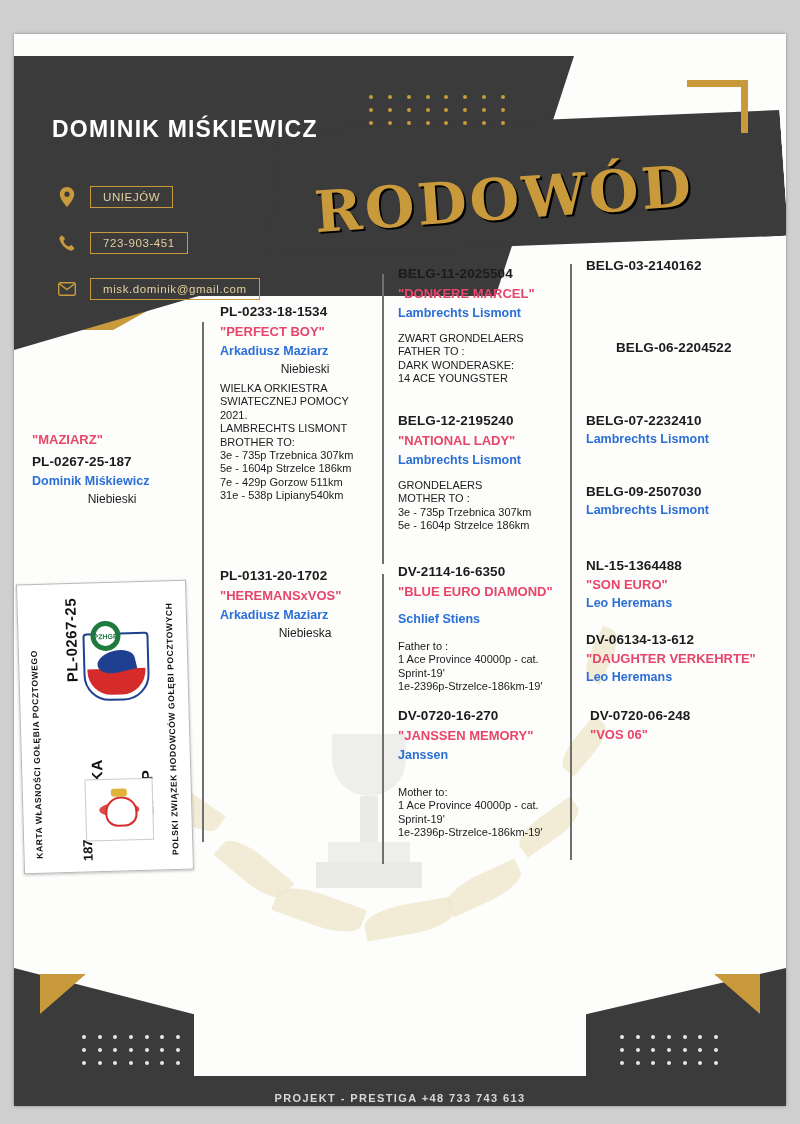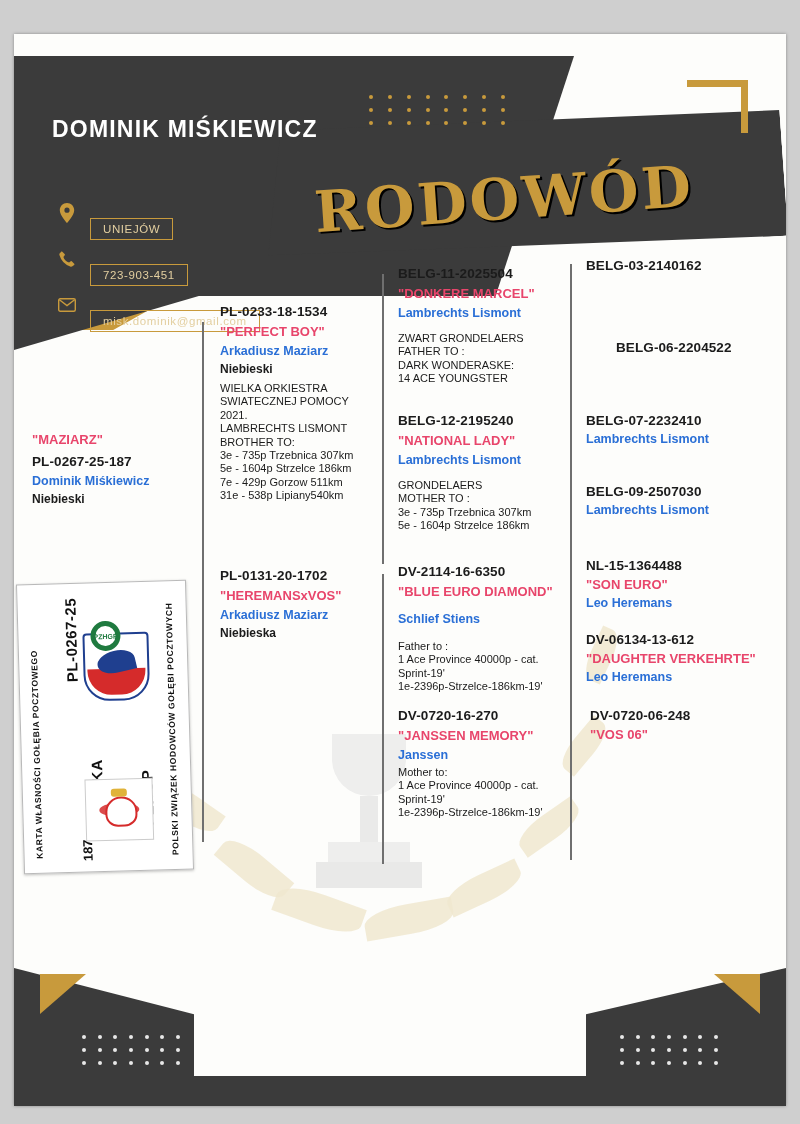--- a/index.html
+++ b/index.html
@@ -75,21 +75,21 @@
     position:absolute; display:flex; align-items:center; gap:12px;
   }
   .c1 { left:42px; top:152px; }
   .c2 { left:42px; top:198px; }
   .c3 { left:42px; top:244px; }
   .cicon { width:22px; height:22px; color:#c89a3c; display:flex; align-items:center; justify-content:center; }
   .cbox {
     border:1px solid #c89a3c; color:#e7e0cf;
     padding:4px 12px; font-size:11.5px; letter-spacing:.6px;
   }
-  .cbox.gold { color:#e3cfa0;margin-top:32px; }
+  .cbox.gold { color:#e3cfa0; }
   .dots {
     position:absolute; left:348px; top:56px; width:150px; height:40px;
     display:grid; grid-template-columns:repeat(8,1fr); grid-template-rows:repeat(3,1fr); gap:0;
   }
   .dots i { width:4px; height:4px; border-radius:50%; background:#c89a3c; display:block; margin:auto;}
   .corner-hook {
     position:absolute; right:38px; top:46px; width:54px; height:46px;
     border-top:7px solid #c89a3c; border-right:7px solid #c89a3c;
   }
   .gold-strip {
@@ -140,21 +140,21 @@
     position:absolute; left:0; bottom:2px; width:100%; text-align:center;
     color:#d8d8d8; font-size:11px; letter-spacing:1.4px; font-weight:bold;
   }
 
   
   .ped { position:absolute; left:0; top:0; width:100%; height:100%; }
   .node { position:absolute; }
   .id   { font-size:13.5px; font-weight:bold; color:#1b1b1b; letter-spacing:.1px; }
   .nm   { font-size:13px; font-weight:bold; color:#e8456b; }
   .br   { font-size:12.5px; font-weight:bold; color:#2a6fd6; }
-  .col  { font-size:12px; font-weight:bold; color:#1b1b1b; }
+  .col  { font-size:12px; font-weight:normal; color:#1b1b1b;text-align:center; }
   .desc { font-size:11px; color:#1b1b1b; line-height:1.22; margin-top:6px; white-space:pre-line;}
   .vline { position:absolute; width:2px; background:#6f6f6f; }
 
   
   .card {
     position:absolute; left:6px; top:548px;
     width:168px; height:288px; background:#ffffff;
     border:1px solid #b9b9b9;
     transform:rotate(-1.6deg);
     box-shadow:0 1px 3px rgba(0,0,0,.25);
@@ -358,21 +358,21 @@
       <div class="desc" style="margin-top:14px;">Father to :
 1 Ace Province 40000p - cat.
 Sprint-19'
 1e-2396p-Strzelce-186km-19'</div>
     </div>
 
     <div class="node" style="left:384px; top:674px; width:180px;">
       <div class="id">DV-0720-16-270</div>
       <div class="nm" style="margin-top:5px;">"JANSSEN MEMORY"</div>
       <div class="br" style="margin-top:5px;">Janssen</div>
-      <div class="desc" style="margin-top:4px;">Mother to:
+      <div class="desc" style="margin-top:24px;">Mother to:
 1 Ace Province 40000p - cat.
 Sprint-19'
 1e-2396p-Strzelce-186km-19'</div>
     </div>
 
     <div class="node" style="left:572px; top:224px; width:180px;">
       <div class="id">BELG-03-2140162</div>
       <div class="nm" style="margin-top:4px;"></div>
       <div class="br" style="margin-top:4px;"></div>
     </div>
@@ -482,15 +482,16 @@
         <i></i>
       <i></i>
         <i></i>
         <i></i>
         <i></i>
         <i></i>
         <i></i>
         <i></i>
     </div>
     <div class="f-band"></div>
+    <div class="f-text">PROJEKT - PRESTIGA  +48 733 743 613</div>
   </div>
 
 </div>
 
 </body></html>

